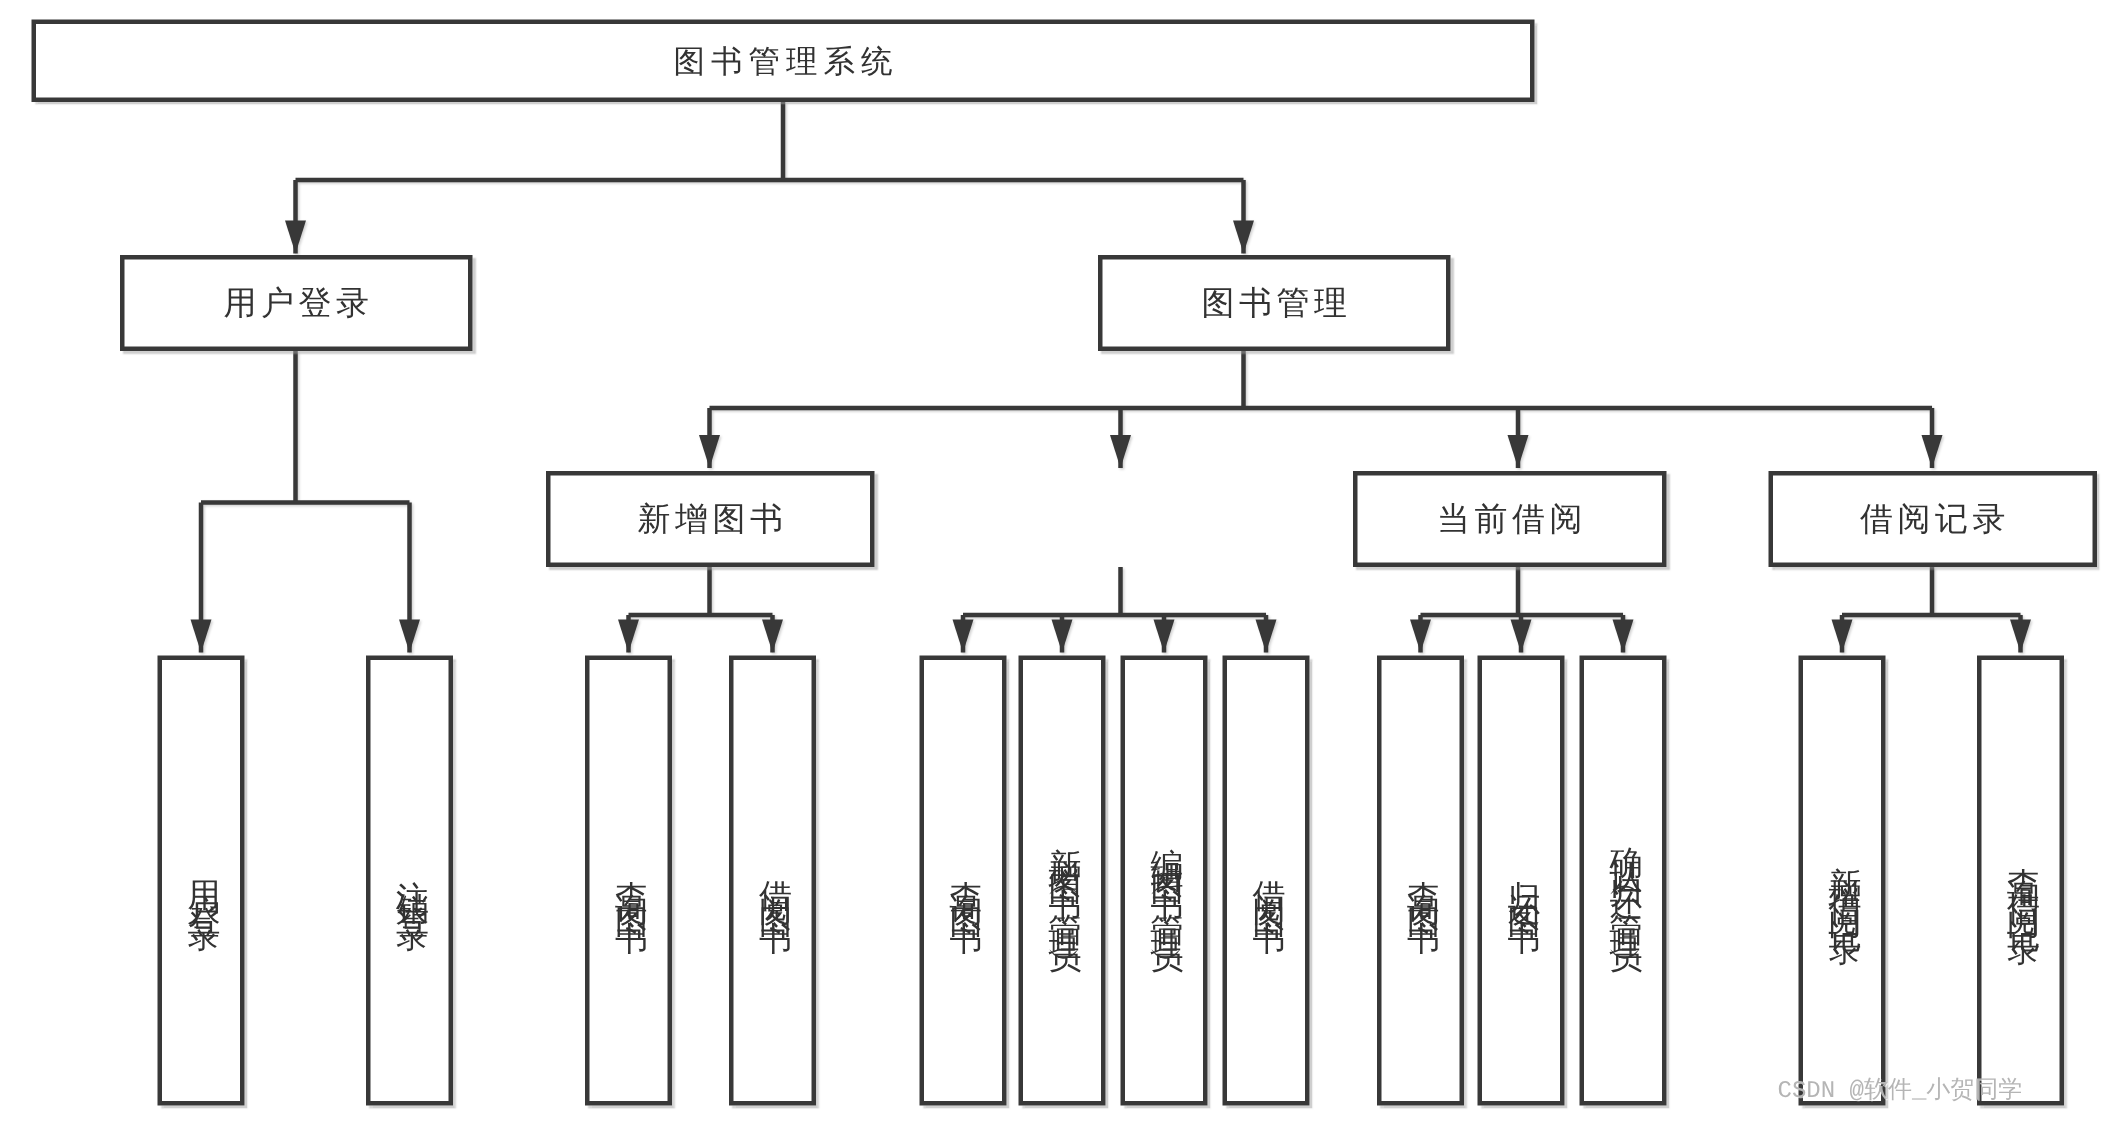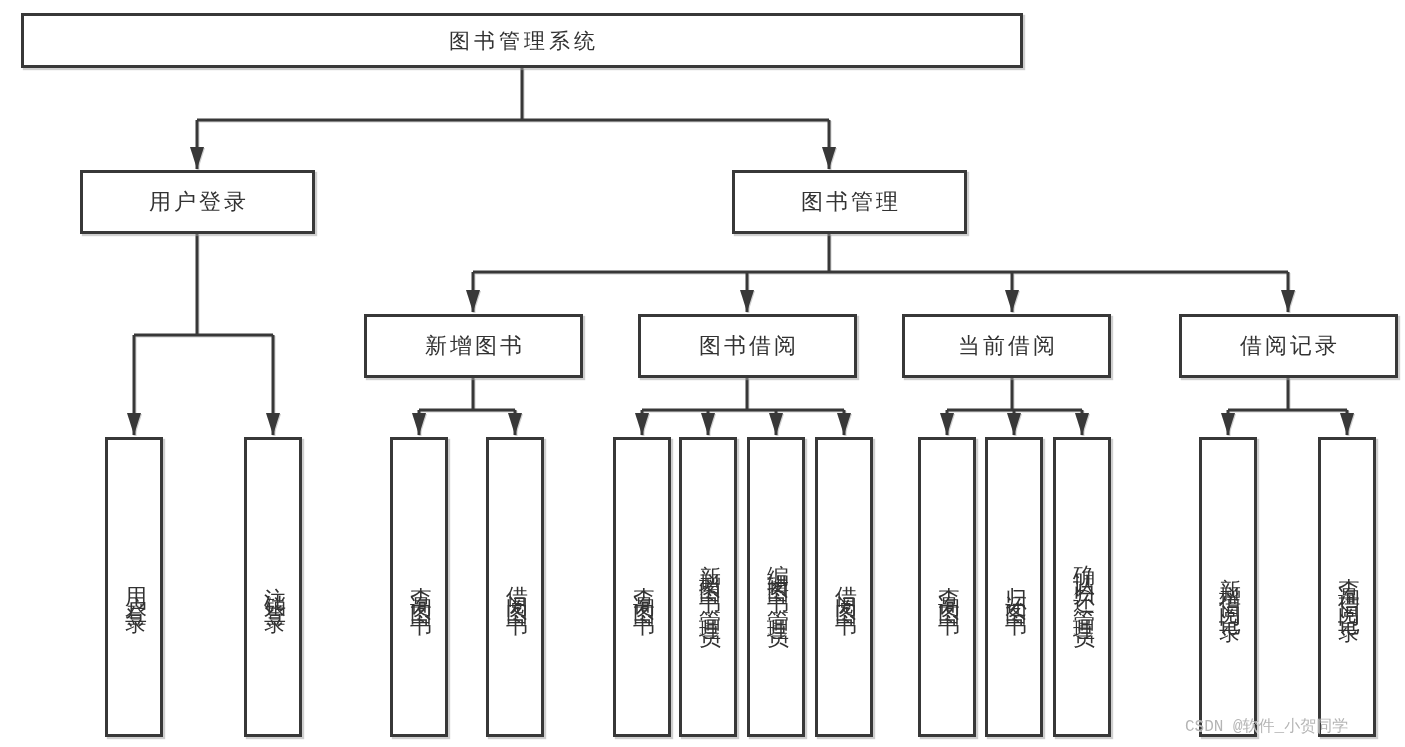--- a/index.html
+++ b/index.html
@@ -89,21 +89,20 @@
       <path d="M1347,410 L1347,435" marker-end="url(#arr)"></path>
     </g>
   </svg>
 
   <div class="box h top" style="left:21px;top:13px;width:1002px;height:55px;">图书管理系统</div>
 
   <div class="box h" style="left:80px;top:170px;width:235px;height:64px;">用户登录</div>
   <div class="box h" style="left:732px;top:170px;width:235px;height:64px;">图书管理</div>
 
   <div class="box h" style="left:364px;top:314px;width:219px;height:64px;">新增图书</div>
-  <div class="box h" style="left:638px;top:314px;width:219px;height:64px;">图书借阅</div>
   <div class="box h" style="left:902px;top:314px;width:209px;height:64px;">当前借阅</div>
   <div class="box h" style="left:1179px;top:314px;width:219px;height:64px;">借阅记录</div>
 
   <div class="box v" style="left:105px;top:437px;width:58px;height:300px;">
     <span>用户登录</span>
     </div>
   <div class="box v" style="left:244px;top:437px;width:58px;height:300px;">
     <span>注销登录</span>
     </div>
 

